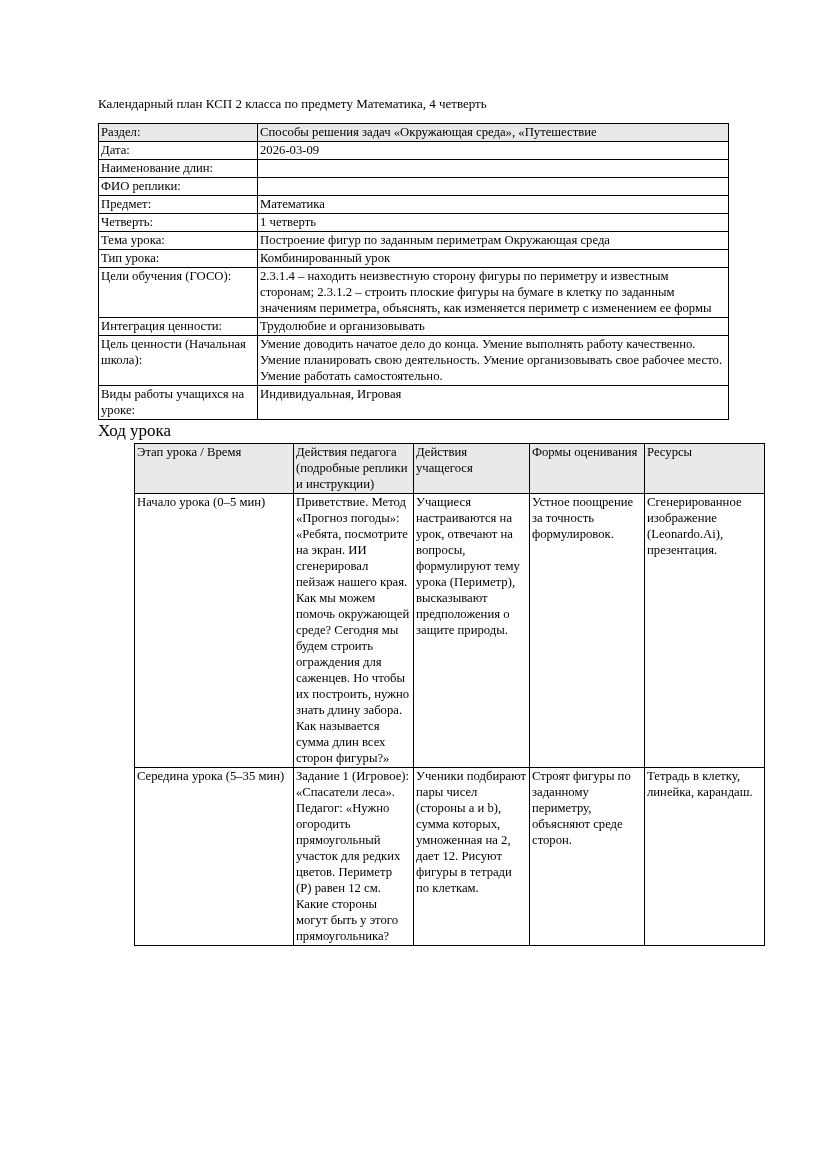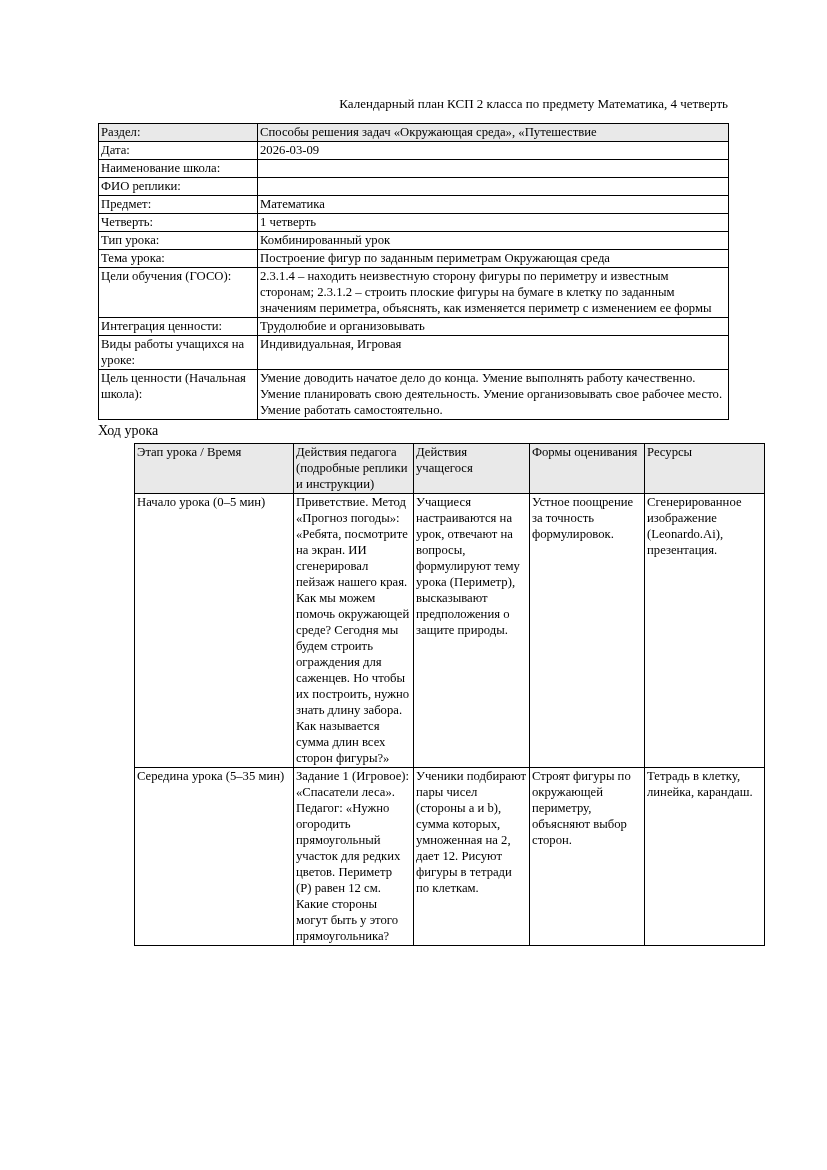--- a/index.html
+++ b/index.html
@@ -17,21 +17,20 @@
     position: absolute;
     left: 98px;
     top: 96px;
     width: 630px;
   }
   .doc-title {
     font-size: 13px;
     line-height: 16px;
     margin: 0 0 11px 0;
     font-weight: normal;
-    text-align: right;
   }
   table {
     border-collapse: collapse;
     width: 630px;
     table-layout: fixed;
     font-size: 12.7px;
     line-height: 16px;
   }
   table.info-table { border: 1.5px solid #000; }
   table.lesson-table { border: 1.5px solid #000; margin-left: 36px; }
@@ -45,21 +44,21 @@
   }
   .info-table col.c-label  { width: 159px; }
   .info-table col.c-value  { width: 471px; }
   .row-shaded td, .lesson-table thead th { background: #e9e9e9; }
   .lesson-table col.c1 { width: 159px; }
   .lesson-table col.c2 { width: 120px; }
   .lesson-table col.c3 { width: 116px; }
   .lesson-table col.c4 { width: 115px; }
   .lesson-table col.c5 { width: 120px; }
   .section-heading {
-    font-size: 14px;
+    font-size: 17px;
     line-height: 16px;
     margin: 3px 0 4px 0;
     font-weight: normal;
   }
   .info-table td { height: 15px; }
 </style>
 </head>
 <body>
 
 <div class="page">
@@ -75,58 +74,58 @@
       <tbody>
         <tr class="row-shaded">
           <td>Раздел:</td>
           <td>Способы решения задач «Окружающая среда», «Путешествие</td>
         </tr>
         <tr>
           <td>Дата:</td>
           <td>2026-03-09</td>
         </tr>
         <tr>
-          <td>Наименование школа:</td>
+          <td>Наименование длин:</td>
           <td></td>
         </tr>
         <tr>
           <td>ФИО реплики:</td>
           <td></td>
         </tr>
         <tr>
           <td>Предмет:</td>
           <td>Математика</td>
         </tr>
         <tr>
           <td>Четверть:</td>
           <td>1 четверть</td>
         </tr>
         <tr>
+          <td>Тема урока:</td>
+          <td>Построение фигур по заданным периметрам Окружающая среда</td>
+        </tr>
+        <tr>
           <td>Тип урока:</td>
           <td>Комбинированный урок</td>
-        </tr>
-        <tr>
-          <td>Тема урока:</td>
-          <td>Построение фигур по заданным периметрам Окружающая среда</td>
         </tr>
         <tr>
           <td>Цели обучения (ГОСО):</td>
           <td>2.3.1.4 – находить неизвестную сторону фигуры по периметру и известным сторонам; 2.3.1.2 – строить плоские фигуры на бумаге в клетку по заданным значениям периметра, объяснять, как изменяется периметр с изменением ее формы</td>
         </tr>
         <tr>
           <td>Интеграция ценности:</td>
           <td>Трудолюбие и организовывать</td>
         </tr>
         <tr>
+          <td>Цель ценности (Начальная школа):</td>
+          <td>Умение доводить начатое дело до конца. Умение выполнять работу качественно. Умение планировать свою деятельность. Умение организовывать свое рабочее место. Умение работать самостоятельно.</td>
+        </tr>
+        <tr>
           <td>Виды работы учащихся на уроке:</td>
           <td>Индивидуальная, Игровая</td>
-        </tr>
-        <tr>
-          <td>Цель ценности (Начальная школа):</td>
-          <td>Умение доводить начатое дело до конца. Умение выполнять работу качественно. Умение планировать свою деятельность. Умение организовывать свое рабочее место. Умение работать самостоятельно.</td>
         </tr>
       </tbody>
     </table>
 
     <p class="section-heading">Ход урока</p>
 
     <table class="lesson-table">
       <colgroup>
           <col class="c1">
           <col class="c2">
@@ -148,20 +147,20 @@
           <td>Начало урока (0–5 мин)</td>
           <td>Приветствие. Метод «Прогноз погоды»: «Ребята, посмотрите на экран. ИИ сгенерировал пейзаж нашего края. Как мы можем помочь окружающей среде? Сегодня мы будем строить ограждения для саженцев. Но чтобы их построить, нужно знать длину забора. Как называется сумма длин всех сторон фигуры?»</td>
           <td>Учащиеся настраиваются на урок, отвечают на вопросы, формулируют тему урока (Периметр), высказывают предположения о защите природы.</td>
           <td>Устное поощрение за точность формулировок.</td>
           <td>Сгенерированное изображение (Leonardo.Ai), презентация.</td>
         </tr>
         <tr>
           <td>Середина урока (5–35 мин)</td>
           <td>Задание 1 (Игровое): «Спасатели леса». Педагог: «Нужно огородить прямоугольный участок для редких цветов. Периметр (P) равен 12 см. Какие стороны могут быть у этого прямоугольника?</td>
           <td>Ученики подбирают пары чисел (стороны a и b), сумма которых, умноженная на 2, дает 12. Рисуют фигуры в тетради по клеткам.</td>
-          <td>Строят фигуры по окружающей периметру, объясняют выбор сторон.</td>
+          <td>Строят фигуры по заданному периметру, объясняют среде сторон.</td>
           <td>Тетрадь в клетку, линейка, карандаш.</td>
         </tr>
       </tbody>
     </table>
 
   </div>
 </div>
 
 </body></html>

